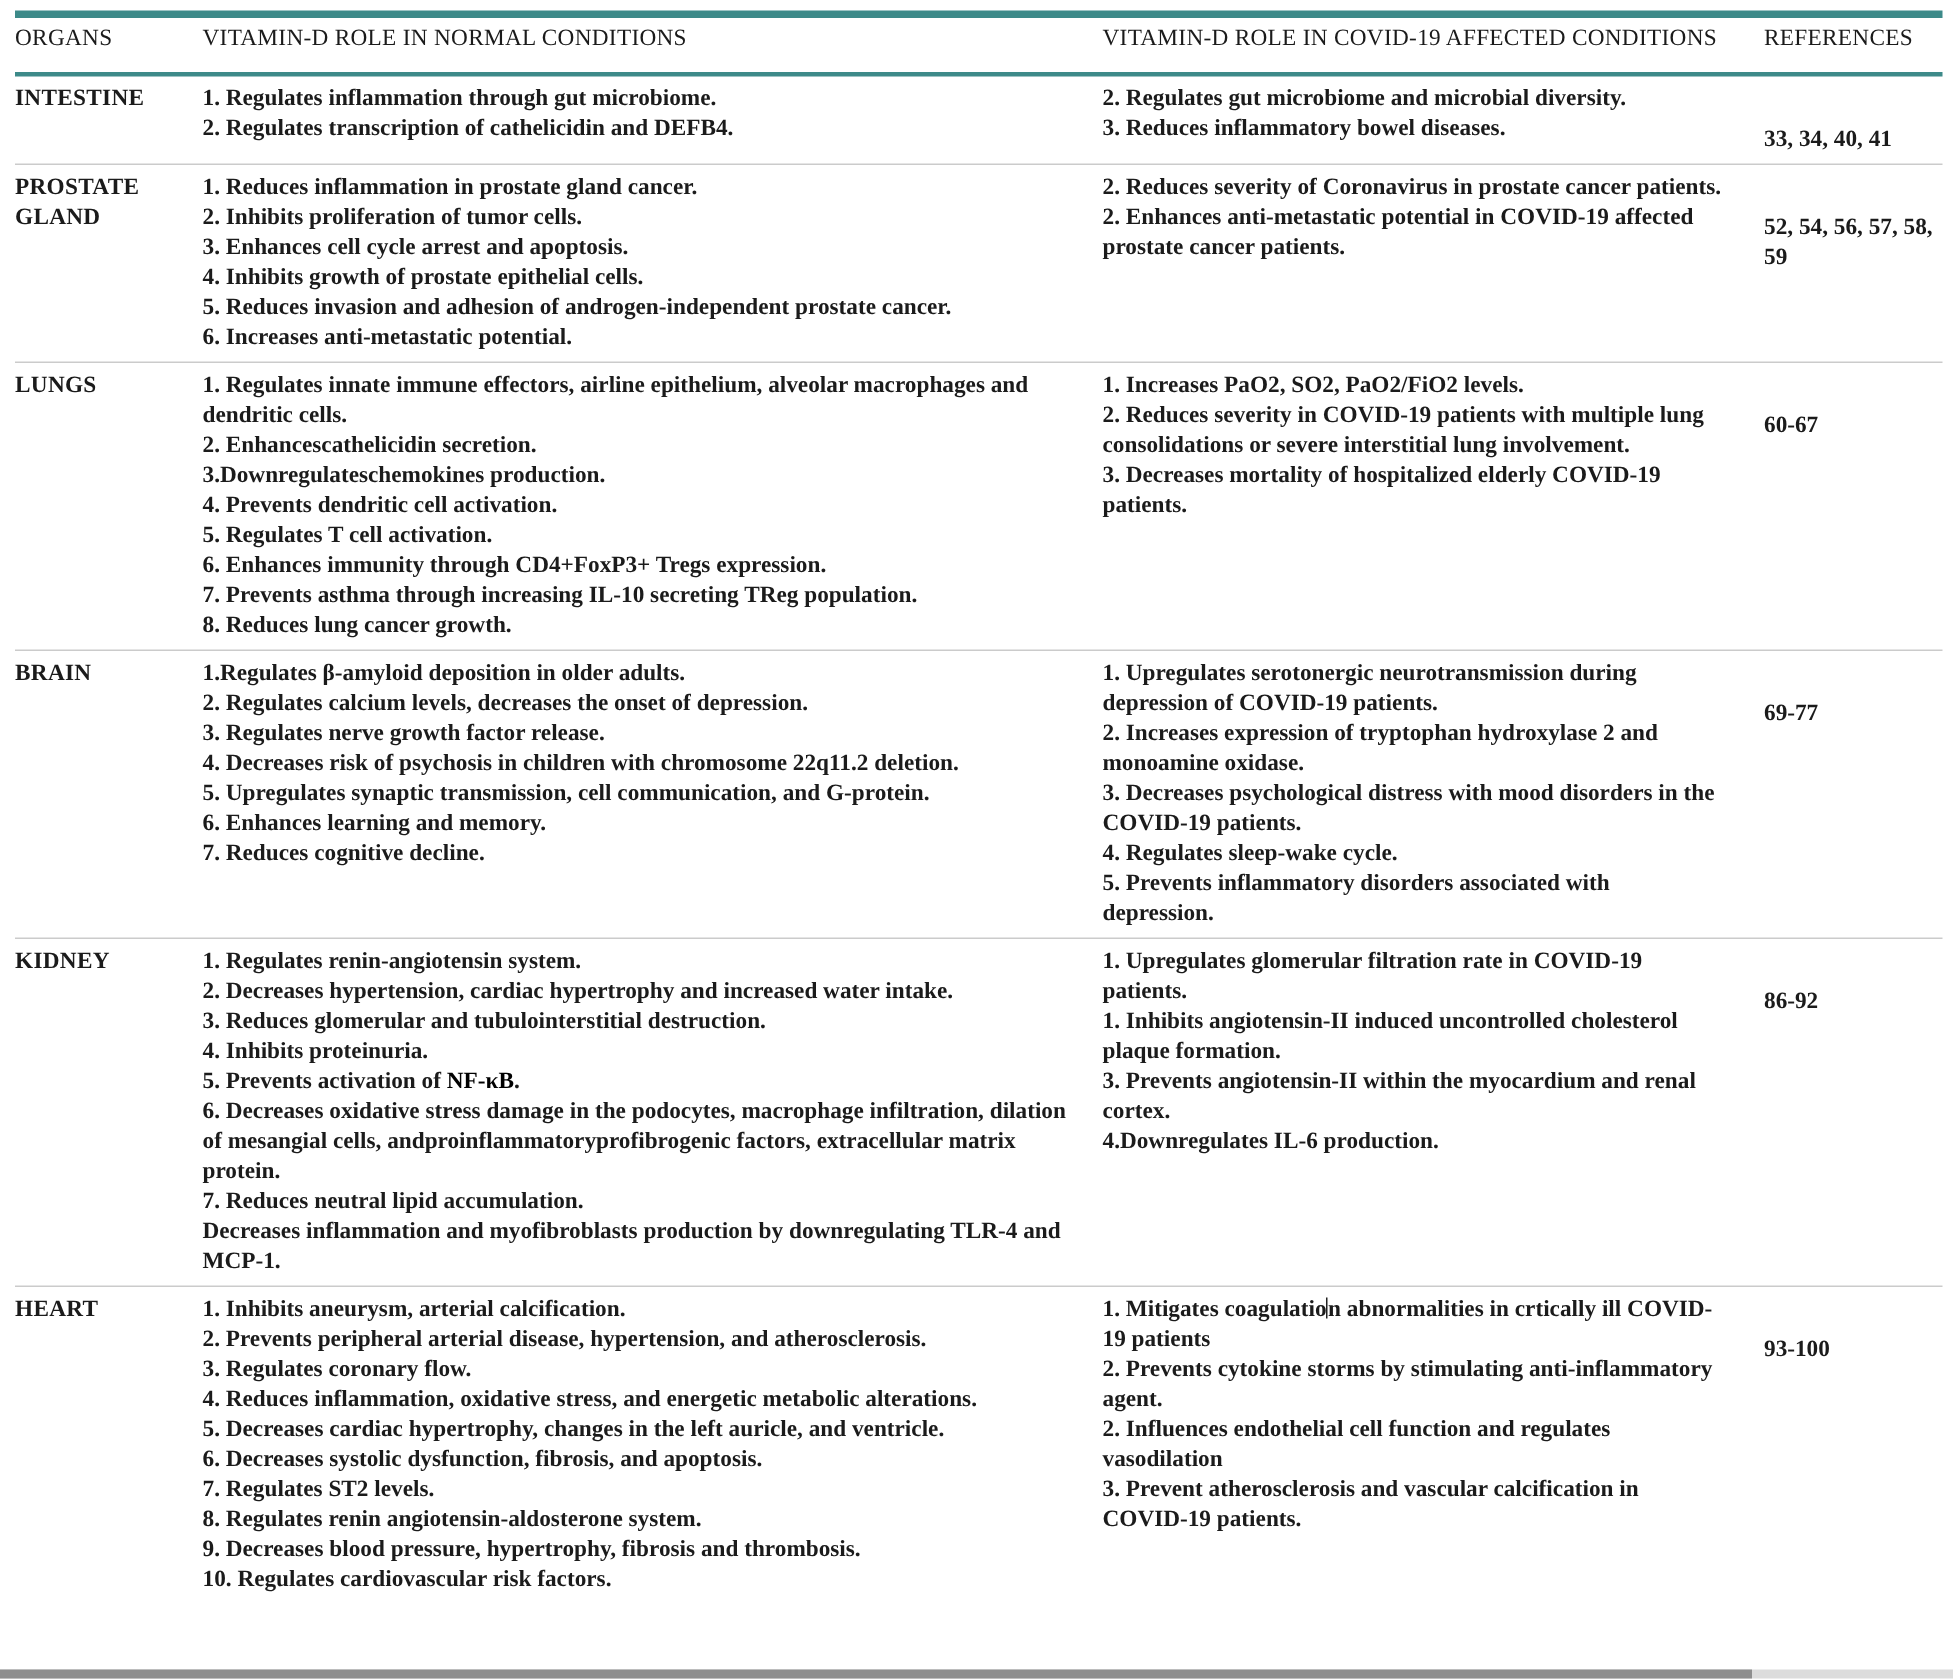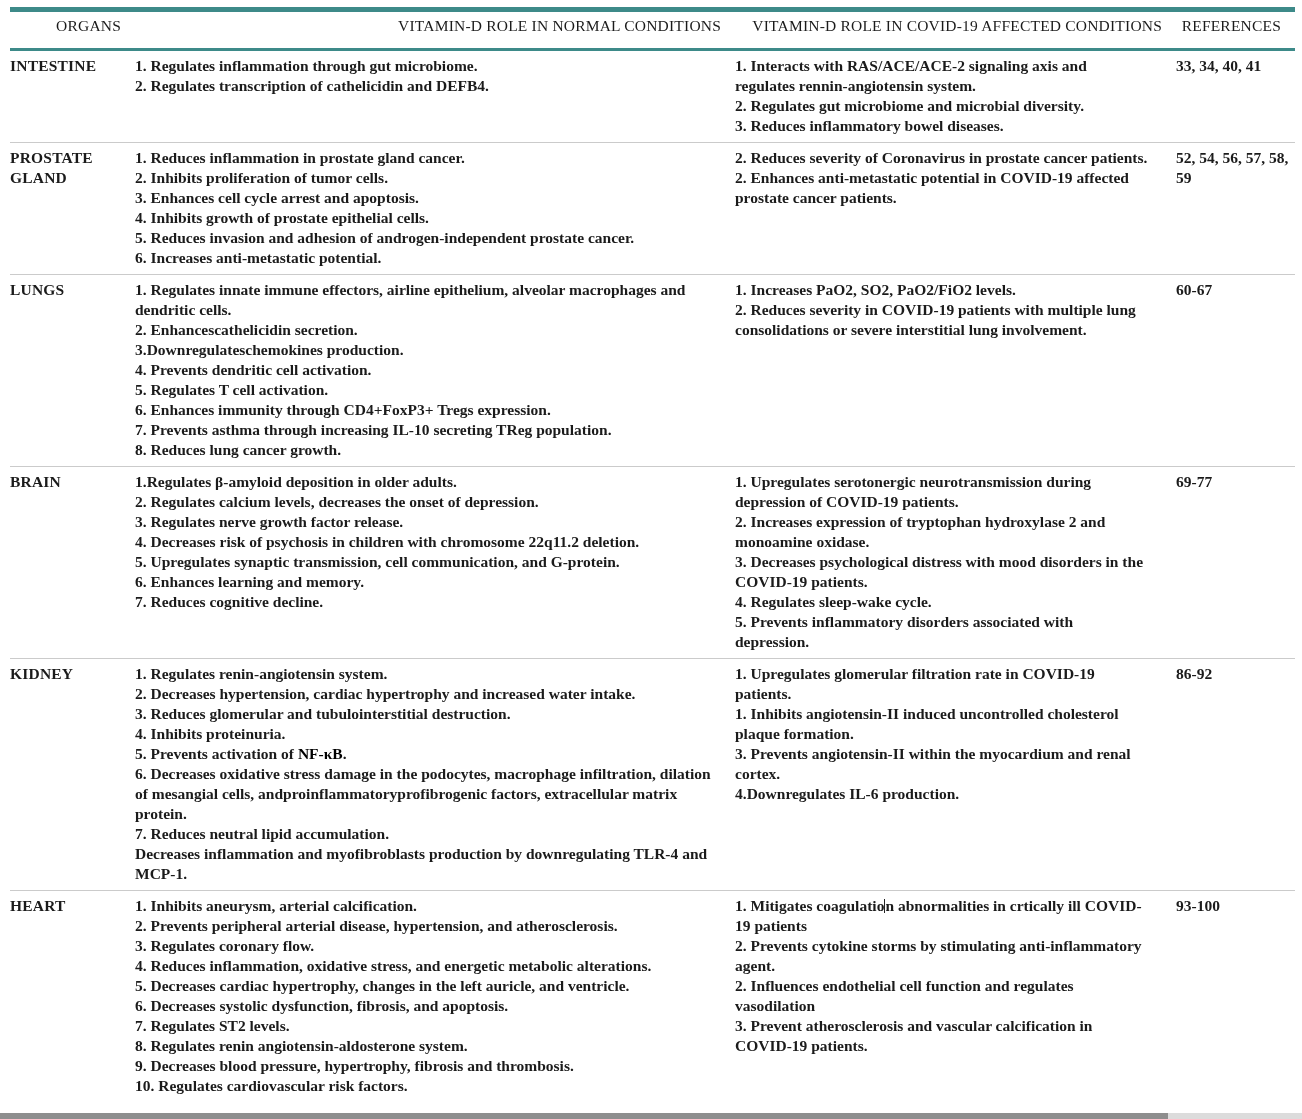--- a/index.html
+++ b/index.html
@@ -23,21 +23,20 @@
     width: 1285px;
   }
   .grid-row {
     display: grid;
     grid-template-columns: 125px 600px 441px 1fr;
   }
   .header-row {
     border-top: 5px solid #3d8a89;
     border-bottom: 3px solid #3d8a89;
     padding: 4px 0 12px 0;
-    text-align: right;
   }
   .header-cell {
     font-size: 15.5px;
     line-height: 20px;
     letter-spacing: 0.2px;
     padding-right: 14px;
   }
   .body-row {
     border-bottom: 1px solid #cbcbcb;
     padding: 5px 0 6px 0;
@@ -56,20 +55,21 @@
     letter-spacing: 0.2px;
   }
   .normal-cell {
     padding-right: 12px;
   }
   .covid-cell {
     padding-right: 28px;
   }
   .refs-cell {
     padding-right: 4px;
+    margin-top: 27px;
   }
   .role-item {
     margin: 0;
   }
   .muted-token {
     color: #000000;
   }
   .text-caret {
     display: inline-block;
     width: 1px;
@@ -105,21 +105,20 @@
     <div class="header-cell">REFERENCES</div>
   </div>
   <div>
       <div class="grid-row body-row">
         <div class="cell organ-cell">INTESTINE</div>
         <div class="cell normal-cell">
           <p class="role-item">1. Regulates inflammation through gut microbiome.</p>
           <p class="role-item">2. Regulates transcription of cathelicidin and DEFB4.</p>
         </div>
         <div class="cell covid-cell">
-          <p class="role-item">1. Interacts with RAS/ACE/ACE-2 signaling axis and regulates rennin-angiotensin system.</p>
           <p class="role-item">2. Regulates gut microbiome and microbial diversity.</p>
           <p class="role-item">3. Reduces inflammatory bowel diseases.</p>
         </div>
         <div class="cell refs-cell">33, 34, 40, 41</div>
       </div>
       <div class="grid-row body-row">
         <div class="cell organ-cell">PROSTATE GLAND</div>
         <div class="cell normal-cell">
           <p class="role-item">1. Reduces inflammation in prostate gland cancer.</p>
           <p class="role-item">2. Inhibits proliferation of tumor cells.</p>
@@ -142,20 +141,21 @@
           <p class="role-item">3.Downregulateschemokines production.</p>
           <p class="role-item">4. Prevents dendritic cell activation.</p>
           <p class="role-item">5. Regulates T cell activation.</p>
           <p class="role-item">6. Enhances immunity through CD4+FoxP3+ Tregs expression.</p>
           <p class="role-item">7. Prevents asthma through increasing IL-10 secreting TReg population.</p>
           <p class="role-item">8. Reduces lung cancer growth.</p>
         </div>
         <div class="cell covid-cell">
           <p class="role-item">1. Increases PaO2, SO2, PaO2/FiO2 levels.</p>
           <p class="role-item">2. Reduces severity in COVID-19 patients with multiple lung consolidations or severe interstitial lung involvement.</p>
+          <p class="role-item">3. Decreases mortality of hospitalized elderly COVID-19 patients.</p>
         </div>
         <div class="cell refs-cell">60-67</div>
       </div>
       <div class="grid-row body-row">
         <div class="cell organ-cell">BRAIN</div>
         <div class="cell normal-cell">
           <p class="role-item">1.Regulates β-amyloid deposition in older adults.</p>
           <p class="role-item">2. Regulates calcium levels, decreases the onset of depression.</p>
           <p class="role-item">3. Regulates nerve growth factor release.</p>
           <p class="role-item">4. Decreases risk of psychosis in children with chromosome 22q11.2 deletion.</p>

